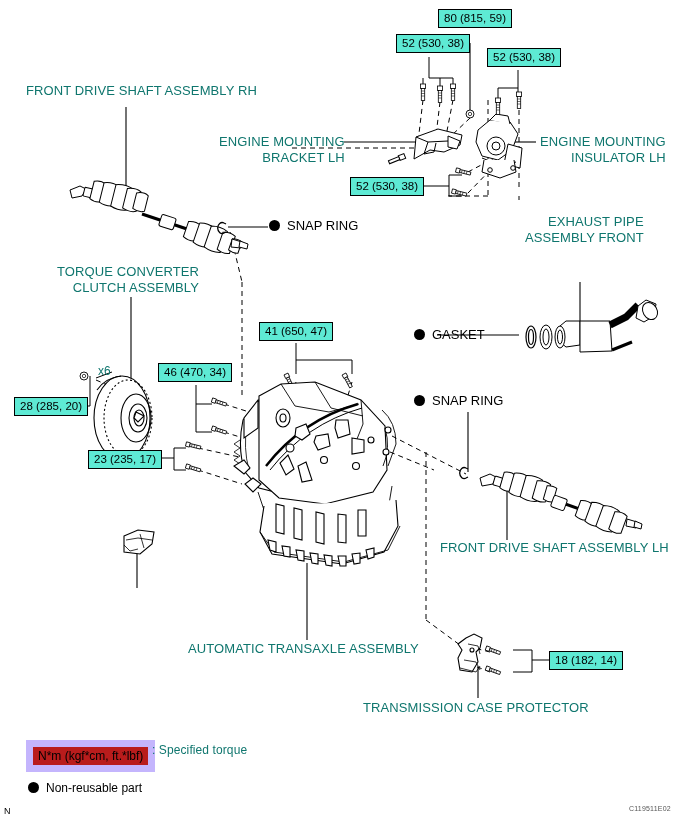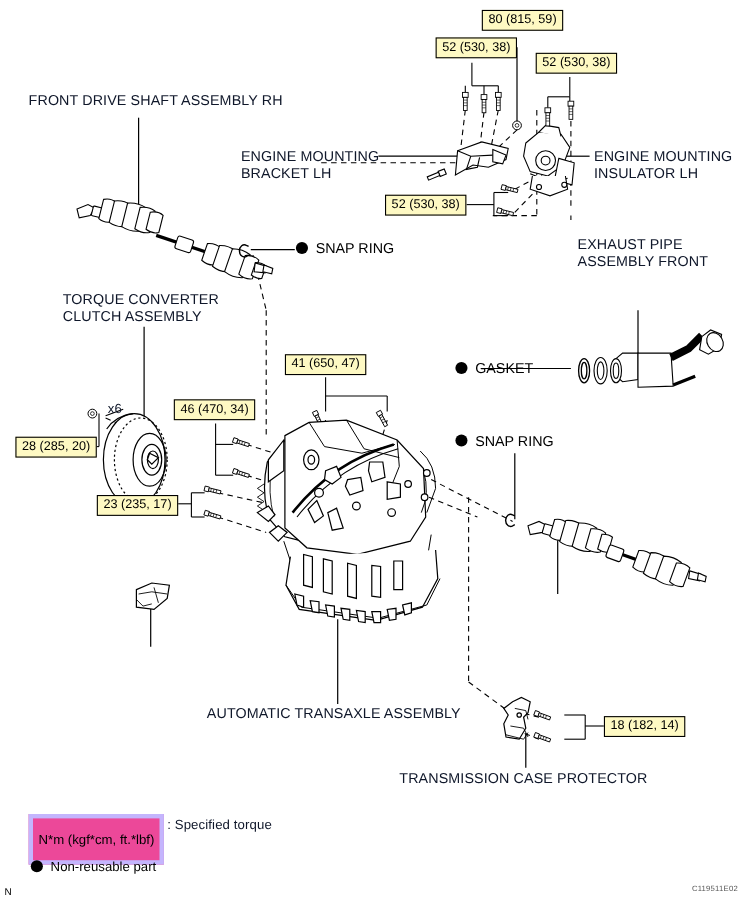--- a/index.html
+++ b/index.html
@@ -3,28 +3,28 @@
 <meta charset="utf-8">
 <style>
   html,body{margin:0;padding:0;background:#fff;}
   body{
     width:686px;height:824px;position:relative;overflow:hidden;
     font-family:"Liberation Sans", sans-serif;
     color:#000;
   }
   #stage{position:absolute;left:0;top:0;width:686px;height:824px;}
   svg.art{position:absolute;left:0;top:0;width:686px;height:824px;overflow:visible;}
-  .lbl{position:absolute;font-size:13px;line-height:16px;letter-spacing:.1px;white-space:pre;color:#0f172a;}
+  .lbl{position:absolute;font-size:13px;line-height:16px;letter-spacing:.1px;white-space:pre;color:#0f766e;text-align:right;}
   .torque{
-    position:absolute;border:1px solid #000;background:#fef9c3;
+    position:absolute;border:1px solid #000;background:#5eead4;
     font-size:11.5px;line-height:13px;padding:2px 5px 2px 5px;white-space:nowrap;
   }
   .legend-box{
-    position:absolute;border:4px solid #c4b5fd;background:#ec4899;
-    font-size:12px;line-height:14px;padding:12px 5px;white-space:nowrap;
+    position:absolute;border:7px solid #c4b5fd;background:#b91c1c;
+    font-size:12px;line-height:14px;padding:2px 5px;white-space:nowrap;
   }
   .dot{
     display:inline-block;width:11px;height:11px;border-radius:50%;
     background:#000;vertical-align:-1px;
   }
   .dotwrap{position:absolute;font-size:13px;line-height:16px;white-space:nowrap;}
   .dotwrap .dot{margin-right:7px;}
   .xsmall{position:absolute;font-size:7px;line-height:9px;color:#555;letter-spacing:.2px;}
   .corner-n{position:absolute;font-size:9px;line-height:10px;}
 </style>
@@ -399,20 +399,21 @@
 
   <div class="lbl" style="left: 525px; top: 214px; white-space: pre;">EXHAUST PIPE
 ASSEMBLY FRONT</div>
 
   <div class="lbl" style="left: 57px; top: 264px; white-space: pre;">TORQUE CONVERTER
 CLUTCH ASSEMBLY</div>
 
 
   <div class="lbl" style="left:188px;top:641px;">AUTOMATIC TRANSAXLE ASSEMBLY</div>
 
+  <div class="lbl" style="left:440px;top:540px;">FRONT DRIVE SHAFT ASSEMBLY LH</div>
 
   <div class="lbl" style="left:363px;top:700px;">TRANSMISSION CASE PROTECTOR</div>
 
   <div class="lbl" style="left:98px;top:363px;font-size:12px;">x6</div>
 
   <div class="dotwrap" style="left:269px;top:218px;">
     <span class="dot"></span><span>SNAP RING</span>
   </div>
 
   <div class="dotwrap" style="left:414px;top:393px;">

